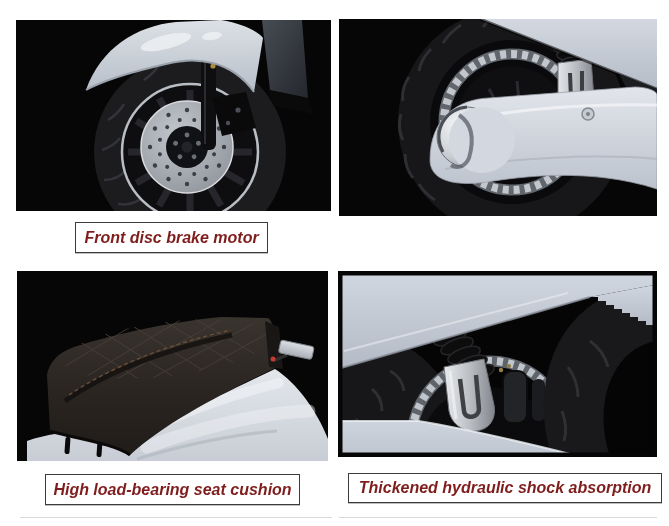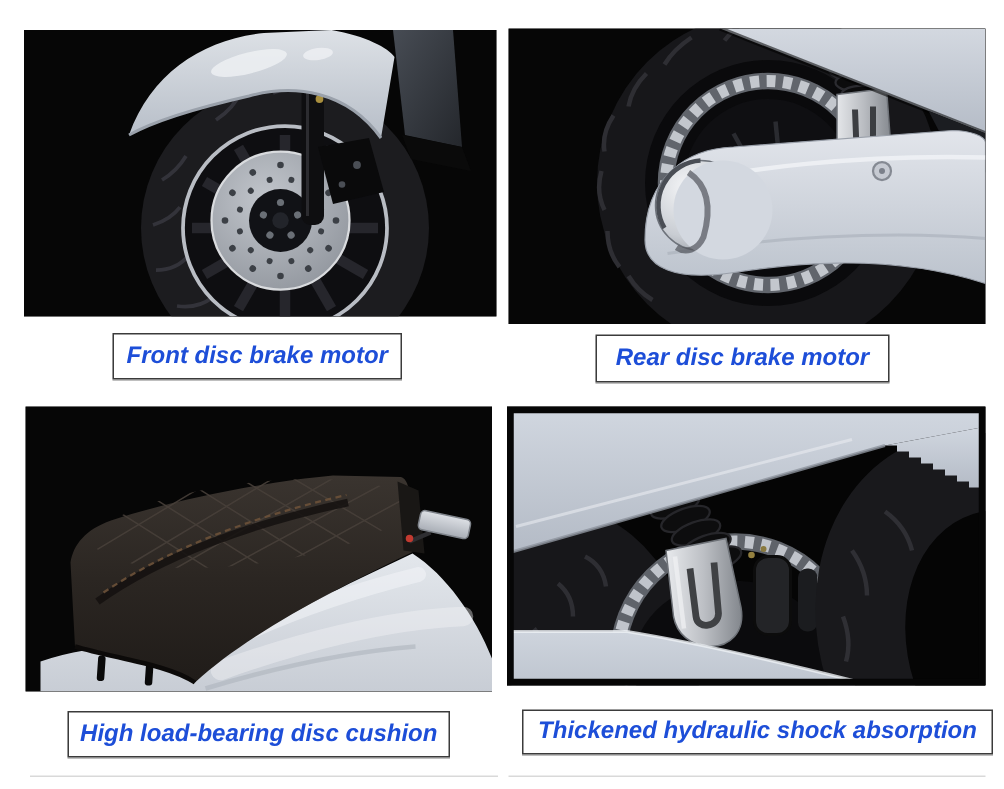--- a/index.html
+++ b/index.html
@@ -5,21 +5,21 @@
   html,body{margin:0;padding:0;background:#ffffff;}
   #stage{
     position:relative;width:669px;height:526px;background:#ffffff;
     font-family:"Liberation Sans",sans-serif;overflow:hidden;
   }
   .photo{position:absolute;overflow:hidden;background:#060606;}
   .photo svg{display:block;}
   .caption{
     position:absolute;display:flex;align-items:center;justify-content:center;
     background:#ffffff;border:1px solid #3b3b3b;box-sizing:border-box;
-    font-style:italic;font-weight:bold;font-size:16px;color:#1d4ed8;
+    font-style:italic;font-weight:bold;font-size:16px;color:#7f1d1d;
     white-space:nowrap;box-shadow:0 1px 0 rgba(0,0,0,.25);
   }
   .rule{position:absolute;height:1px;background:#d9d9d9;}
   
   #photo-1{left:16px;top:20px;width:315px;height:191px;}
   #photo-2{left:339px;top:19px;width:318px;height:197px;}
   #photo-3{left:17px;top:271px;width:311px;height:190px;}
   #photo-4{left:338px;top:271px;width:319px;height:186px;}
   #cap-1{left:75px;top:222px;width:193px;height:31px;}
   #cap-2{left:397px;top:223px;width:196px;height:32px;}
@@ -333,25 +333,22 @@
         <path d="M3,150 L80,150 C130,158 180,170 232,183" stroke="#eef1f5" stroke-width="2" fill="none" opacity="0.8"></path>
       </g>
 
       <rect x="2" y="2" width="315" height="182" fill="none" stroke="#060606" stroke-width="5"></rect>
     </svg>
   </div>
 
   <div class="caption" id="cap-1">
     <span>Front disc brake motor</span>
   </div>
-  <div class="caption" id="cap-2">
-    <span>Rear disc brake motor</span>
-  </div>
   <div class="caption" id="cap-3">
-    <span>High load-bearing disc cushion</span>
+    <span>High load-bearing seat cushion</span>
   </div>
   <div class="caption" id="cap-4">
     <span>Thickened hydraulic shock absorption</span>
   </div>
 
   <div class="rule" id="rule-1"></div>
   <div class="rule" id="rule-2"></div>
 
 </div>
 

